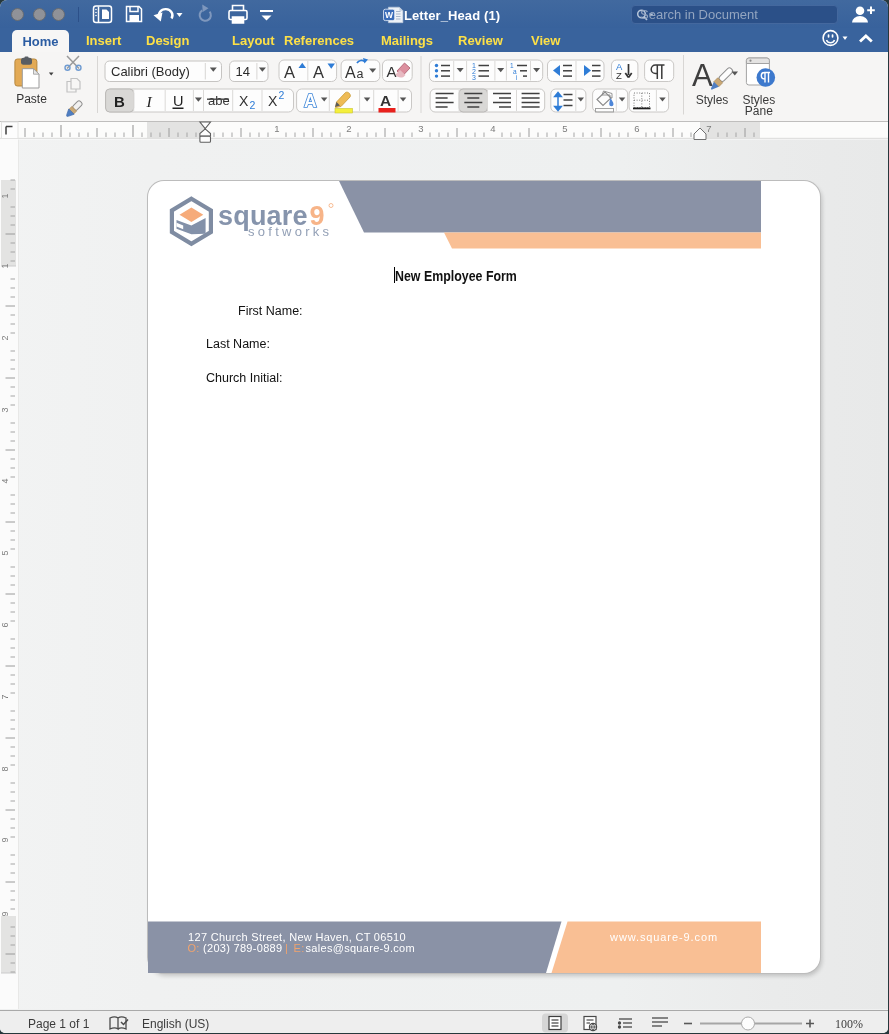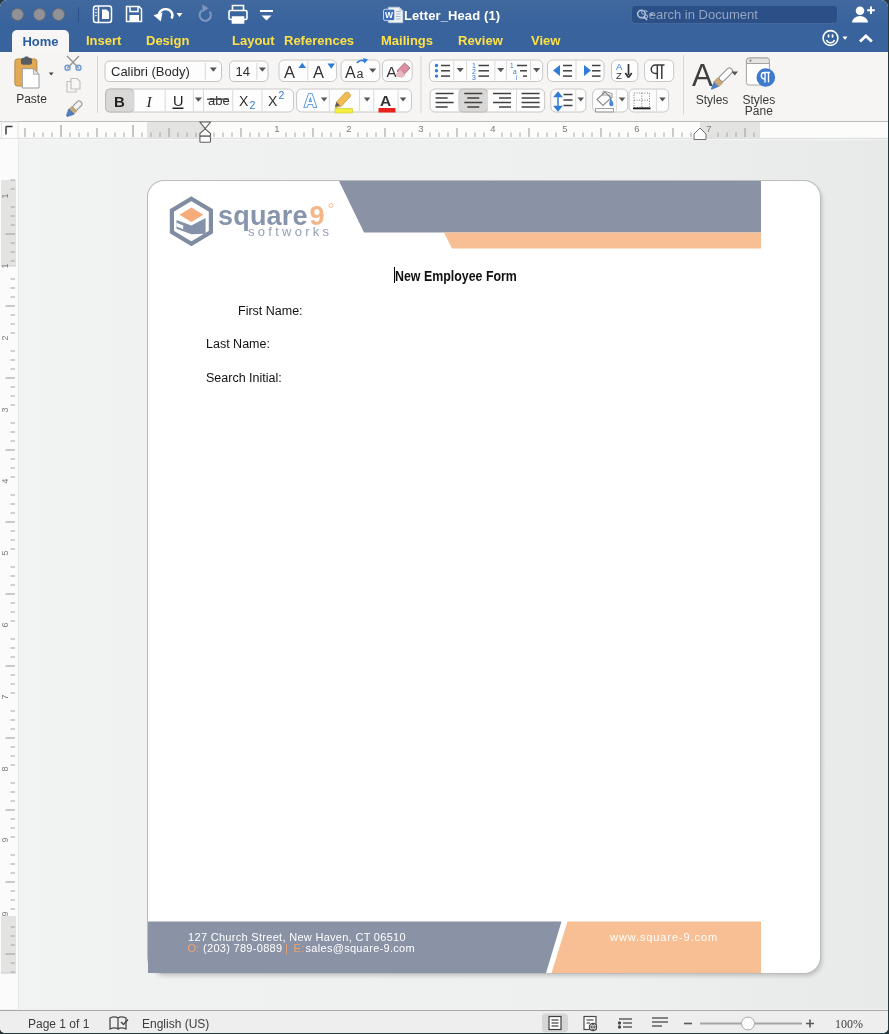--- a/index.html
+++ b/index.html
@@ -440,21 +440,21 @@
 
         <text x="70" y="43.6" font-size="27" font-weight="bold" fill="#8694ac" textLength="89.5" font-family="Liberation Sans">square</text>
         <text x="161.5" y="43.6" font-size="27" font-weight="bold" fill="#f7b488" textLength="20">9</text>
         <circle cx="183" cy="24.5" r="2" fill="none" stroke="#f7b488" stroke-width="0.9"></circle>
         <text x="100" y="55" font-size="13" fill="#93a0b6" textLength="81">softworks</text>
       </svg>
       <div class="label" style="left:246.5px; top:86.5px; font-weight:bold; font-size:14px; transform:scaleX(0.885); transform-origin:0 0;">New Employee Form</div>
       <div style="position:absolute; left:245.5px; top:86px; width:1.5px; height:16px; background:#000;"></div>
       <div class="label" style="left:58px; top:122.5px;margin-left:32px;">First Name:</div>
       <div class="label" style="left:58px; top:156px;">Last Name:</div>
-      <div class="label" style="left:58px; top:189.5px;">Search Initial:</div>
+      <div class="label" style="left:58px; top:189.5px;">Church Initial:</div>
       <svg width="613" height="52" style="left:0;top:740px;" viewBox="0 0 613 52">
         <polygon points="0,0.5 413.5,0.5 398,52 0,52" fill="#8a92a6"></polygon>
         <polygon points="419.5,0.5 613,0.5 613,52 403.5,52" fill="#f9bf94"></polygon>
         <text x="149" y="19.5" font-size="11" fill="#ffffff" text-anchor="middle" letter-spacing="0.3">127 Church Street, New Haven, CT 06510</text>
         <text x="39.5" y="31" font-size="11" fill="#f0a36e" letter-spacing="0.3">O:</text>
         <text x="55" y="31" font-size="11" fill="#ffffff" letter-spacing="0.3">(203) 789-0889</text>
         <text x="137" y="31" font-size="11" fill="#f0a36e" letter-spacing="0.3">|</text>
         <text x="145.5" y="31" font-size="11" fill="#f0a36e" letter-spacing="0.3">E:</text>
         <text x="157.5" y="31" font-size="11" fill="#ffffff" letter-spacing="0.3">sales@square-9.com</text>
         <text x="516" y="19.5" font-size="11" fill="#ffffff" text-anchor="middle" letter-spacing="0.9">www.square-9.com</text>

